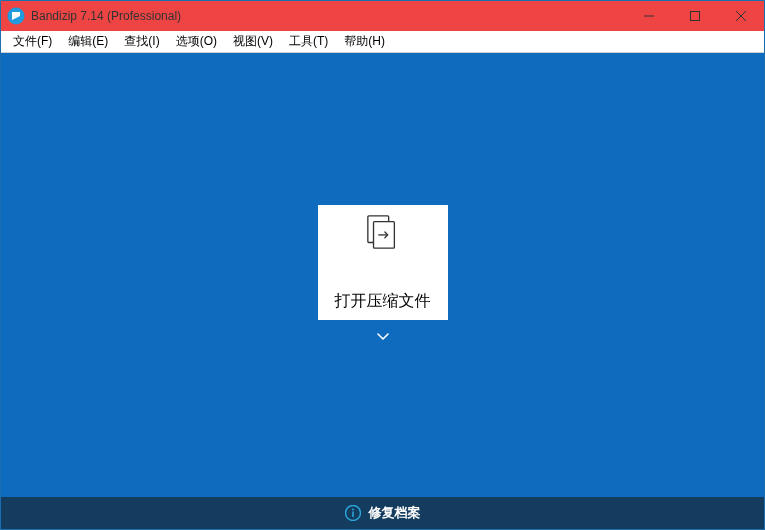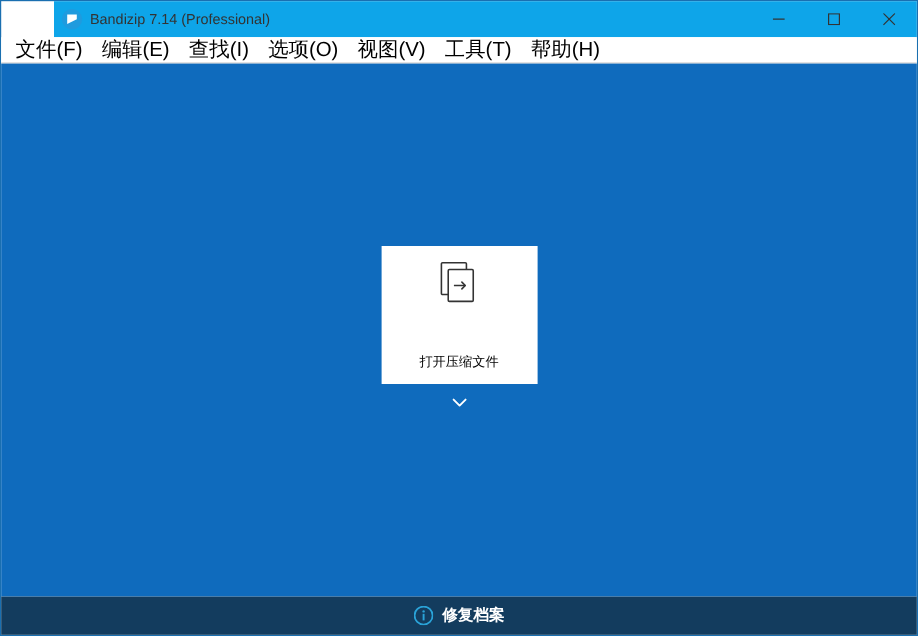--- a/index.html
+++ b/index.html
@@ -1,36 +1,36 @@
 <!DOCTYPE html>
 <html><head>
 <meta charset="utf-8">
 <style>
   * { box-sizing: border-box; margin: 0; padding: 0; }
   html, body { width: 765px; height: 530px; font-family: "Microsoft YaHei", "Segoe UI", sans-serif; overflow: hidden; }
   
   .window { width: 765px; height: 530px; border: 1px solid #1a6fb0; display: flex; flex-direction: column; background: #fff; }
   
-  .titlebar { height: 30px; background: #0ea5e9; display: flex; align-items: center; padding-left: 6px; margin-left: 44px; }
+  .titlebar { height: 30px; background: #ef4444; display: flex; align-items: center; padding-left: 6px; }
   .titlebar .app-icon { width: 18px; height: 18px; margin-right: 6px; display: flex; align-items: center; justify-content: center; }
   .titlebar .title-text { font-size: 12px; color: #333; flex: 0 0 auto; }
   .titlebar .spacer { flex: 1; }
   .win-controls { display: flex; height: 100%; }
   .win-btn { width: 46px; height: 100%; display: flex; align-items: center; justify-content: center; cursor: pointer; }
   .win-btn svg { stroke: #333; }
   
   .menubar { height: 22px; background: #fff; display: flex; align-items: center; padding: 0 4px; border-bottom: 1px solid #d0d0d0; }
-  .menu-item { font-size: 17px; color: #000; padding: 2px 8px; cursor: pointer; }
+  .menu-item { font-size: 12px; color: #000; padding: 2px 8px; cursor: pointer; }
   
   .content { flex: 1; background: #0f6bbd; display: flex; flex-direction: column; align-items: center; justify-content: center; position: relative; }
   
   .card-row { display: flex; gap: 2px; }
   .card { width: 130px; height: 115px; background: #fff; display: flex; flex-direction: column; align-items: center; justify-content: center; cursor: pointer; gap: 14px; }
   .card .card-icon { width: 36px; height: 40px; display: flex; align-items: center; justify-content: center; }
-  .card .card-label { font-size: 11px; color: #000; margin-top: 24px; }
+  .card .card-label { font-size: 16px; color: #000; margin-top: 24px; }
   
   .chevron { margin-top: 8px; cursor: pointer; }
   
   .statusbar { height: 32px; background: #133c5e; display: flex; align-items: center; justify-content: center; gap: 8px; cursor: pointer; }
   .status-icon { width: 16px; height: 16px; display: flex; align-items: center; justify-content: center; }
   .status-text { font-size: 13px; color: #fff; font-weight: bold; }
 </style>
 </head>
 <body>
 

